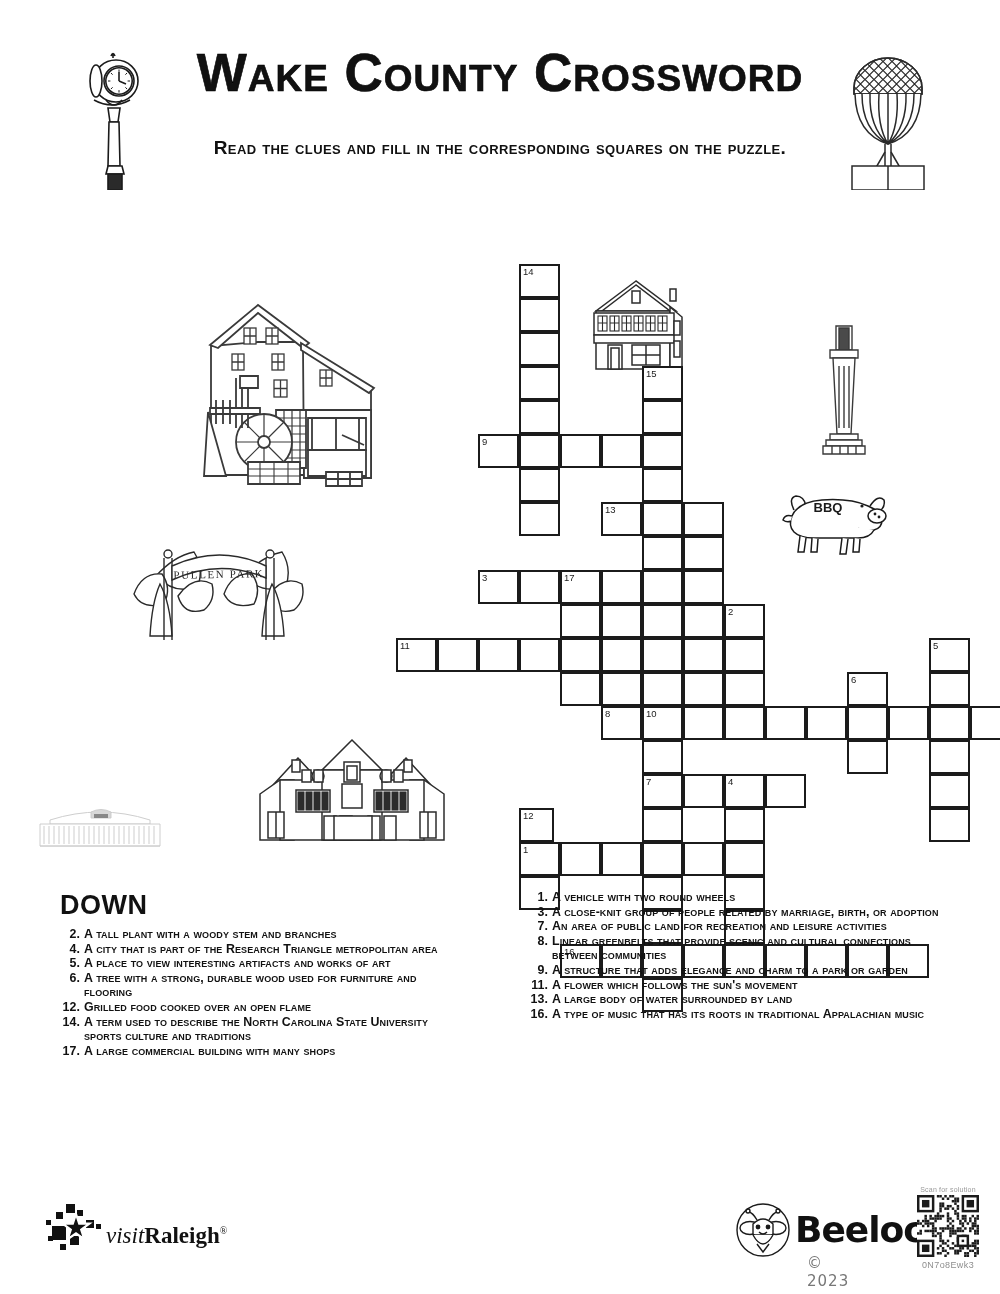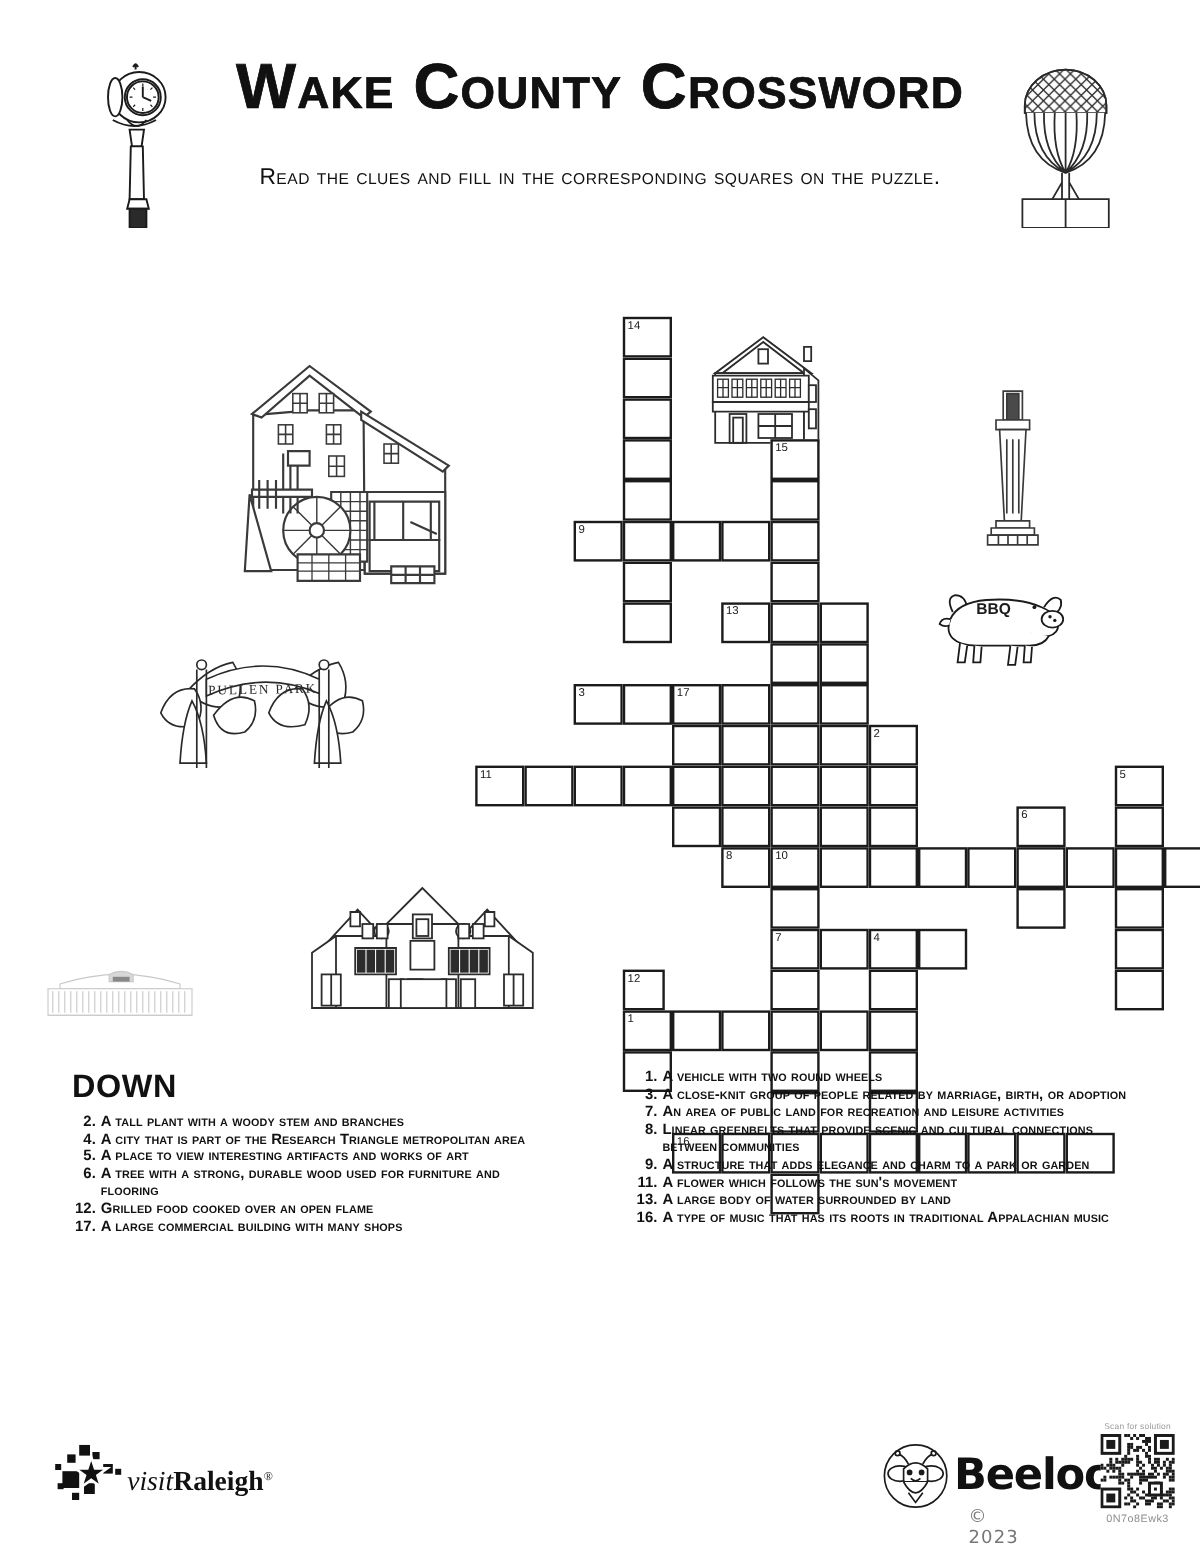--- a/index.html
+++ b/index.html
@@ -12,21 +12,21 @@
   #header{position:absolute;left:0;top:0;width:1000px;height:210px;}
   #page-title{
     position:absolute;left:0;top:44px;width:1000px;text-align:center;
     font-size:53px;line-height:58px;font-weight:bold;letter-spacing:1px;
     font-family:"Liberation Sans Narrow","Liberation Sans",sans-serif;
     font-stretch:condensed;
     -webkit-text-stroke:0.6px #000;
   }
   #page-subtitle{
     position:absolute;left:0;top:136px;width:1000px;text-align:center;
-    font-size:19px;line-height:24px;font-weight:normal;letter-spacing:.4px;
+    font-size:19px;line-height:24px;font-weight:bold;letter-spacing:.4px;
     font-family:"Liberation Sans Narrow","Liberation Sans",sans-serif;
   }
   .smallcaps{font-variant:small-caps;}
 
   
   .art{position:absolute;}
   .art svg{display:block;}
 
   
   #crossword{position:absolute;left:0;top:0;width:1000px;height:900px;}
@@ -489,20 +489,24 @@
           <span class="cnum">5.</span>
           <span class="ctext smallcaps">A place to view interesting artifacts and works of art</span>
         </li>
         <li>
           <span class="cnum">6.</span>
           <span class="ctext smallcaps">A tree with a strong, durable wood used for furniture and flooring</span>
         </li>
         <li>
           <span class="cnum">12.</span>
           <span class="ctext smallcaps">Grilled food cooked over an open flame</span>
+        </li>
+        <li>
+          <span class="cnum">14.</span>
+          <span class="ctext smallcaps">A term used to describe the North Carolina State University sports culture and traditions</span>
         </li>
         <li>
           <span class="cnum">17.</span>
           <span class="ctext smallcaps">A large commercial building with many shops</span>
         </li>
       </ul>
   </div>
   <div class="clue-col" id="across-col">
     <ul class="clue-list" id="across-list">
         <li>

